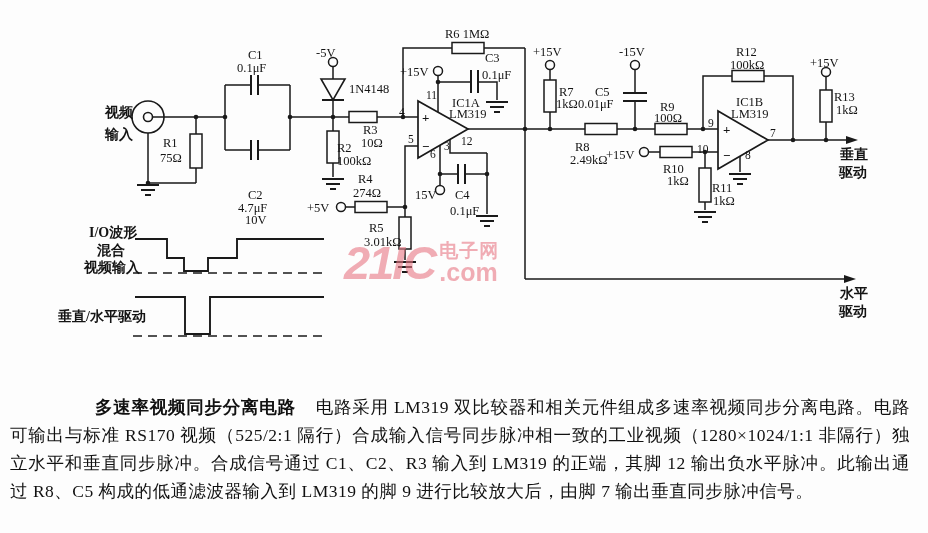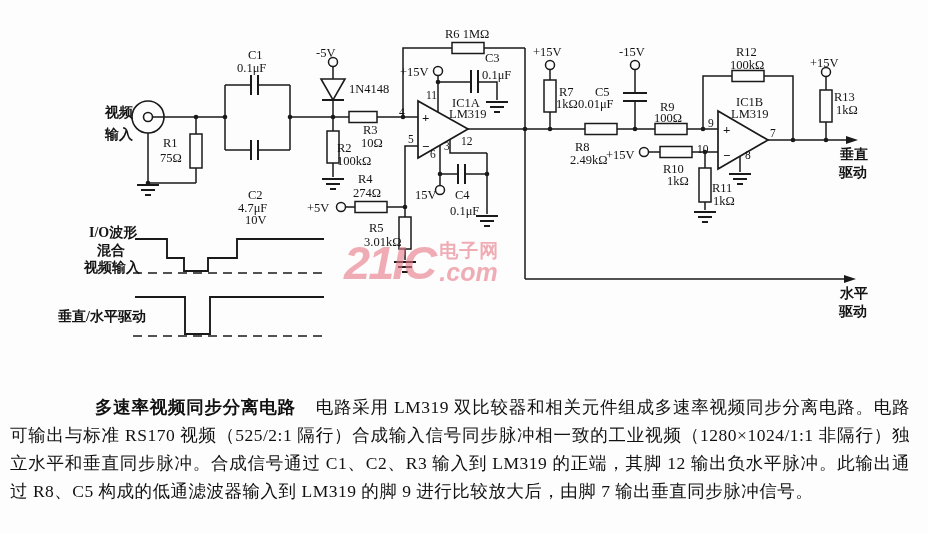--- a/index.html
+++ b/index.html
@@ -10,21 +10,21 @@
   .lbl{font-size:12.5px;}
   .pin{font-size:11.5px;}
   .sgn{font-size:13px;font-weight:bold;}
   .cjk{font-size:14px;font-weight:600;}
   .wm{position:absolute;left:344px;top:241px;display:flex;align-items:flex-start;
       font-family:"Liberation Sans","DejaVu Sans",sans-serif;pointer-events:none;}
   .wm-big{font-size:47px;font-weight:bold;font-style:italic;letter-spacing:-2px;
           color:rgba(233,122,136,0.62);line-height:44px;}
   .wm-col{margin-left:4px;color:rgba(233,122,136,0.62);}
   .wm-cn{font-size:19px;font-weight:bold;letter-spacing:1px;line-height:20px;}
-  .wm-com{font-size:25px;font-weight:bold;font-style:italic;line-height:22px;}
+  .wm-com{font-size:25px;font-weight:bold;line-height:22px;}
   #desc{position:absolute;left:10px;top:375px;width:900px;font-size:17.5px;line-height:28px;
         text-align:justify;text-indent:85px;letter-spacing:0.5px;}
   #desc b{margin-right:20px;}
 </style>
 </head>
 <body>
 
 <div id="stage">
 
 <svg width="928" height="533" viewBox="0 0 928 533">

